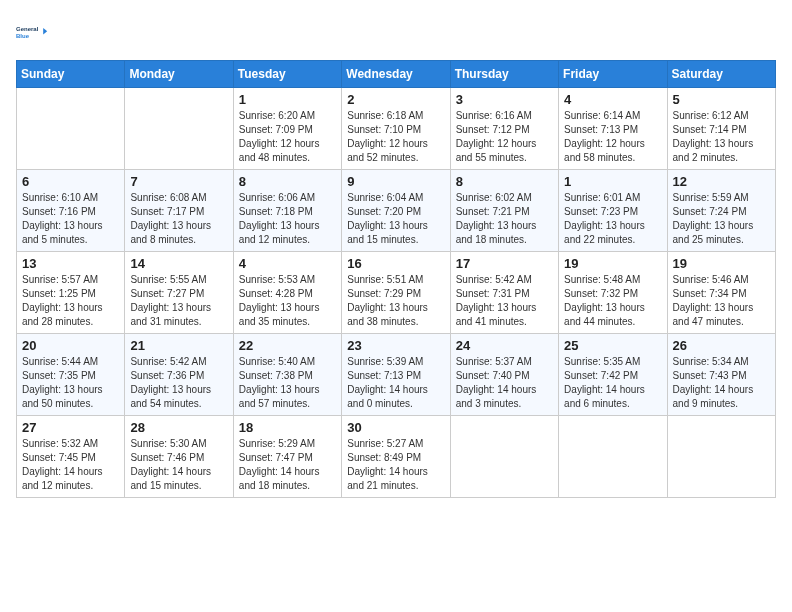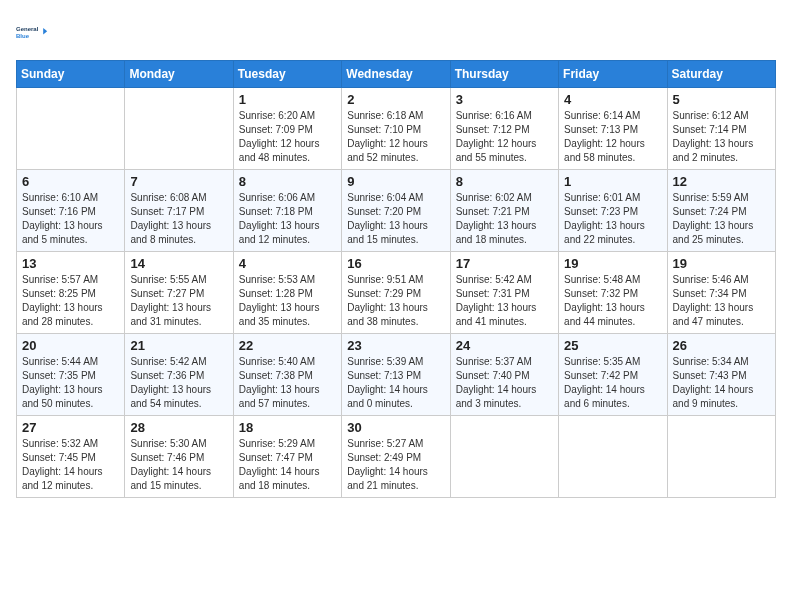--- a/index.html
+++ b/index.html
@@ -188,38 +188,38 @@
           <span class="day-number">12</span>
           <div class="day-info">Sunrise: 5:59 AM
 Sunset: 7:24 PM
 Daylight: 13 hours and 25 minutes.</div>
         </td>
       </tr>
       <tr>
         <td>
           <span class="day-number">13</span>
           <div class="day-info">Sunrise: 5:57 AM
-Sunset: 8:25 PM
+Sunset: 1:25 PM
 Daylight: 13 hours and 28 minutes.</div>
         </td>
         <td>
           <span class="day-number">14</span>
           <div class="day-info">Sunrise: 5:55 AM
 Sunset: 7:27 PM
 Daylight: 13 hours and 31 minutes.</div>
         </td>
         <td>
           <span class="day-number">4</span>
           <div class="day-info">Sunrise: 5:53 AM
-Sunset: 1:28 PM
+Sunset: 4:28 PM
 Daylight: 13 hours and 35 minutes.</div>
         </td>
         <td>
           <span class="day-number">16</span>
-          <div class="day-info">Sunrise: 9:51 AM
+          <div class="day-info">Sunrise: 5:51 AM
 Sunset: 7:29 PM
 Daylight: 13 hours and 38 minutes.</div>
         </td>
         <td>
           <span class="day-number">17</span>
           <div class="day-info">Sunrise: 5:42 AM
 Sunset: 7:31 PM
 Daylight: 13 hours and 41 minutes.</div>
         </td>
         <td>
@@ -294,21 +294,21 @@
         </td>
         <td>
           <span class="day-number">18</span>
           <div class="day-info">Sunrise: 5:29 AM
 Sunset: 7:47 PM
 Daylight: 14 hours and 18 minutes.</div>
         </td>
         <td>
           <span class="day-number">30</span>
           <div class="day-info">Sunrise: 5:27 AM
-Sunset: 2:49 PM
+Sunset: 8:49 PM
 Daylight: 14 hours and 21 minutes.</div>
         </td>
         <td class="empty-cell"></td>
         <td class="empty-cell"></td>
         <td class="empty-cell"></td>
       </tr>
     </tbody>
 </table>
 
 </body></html>

